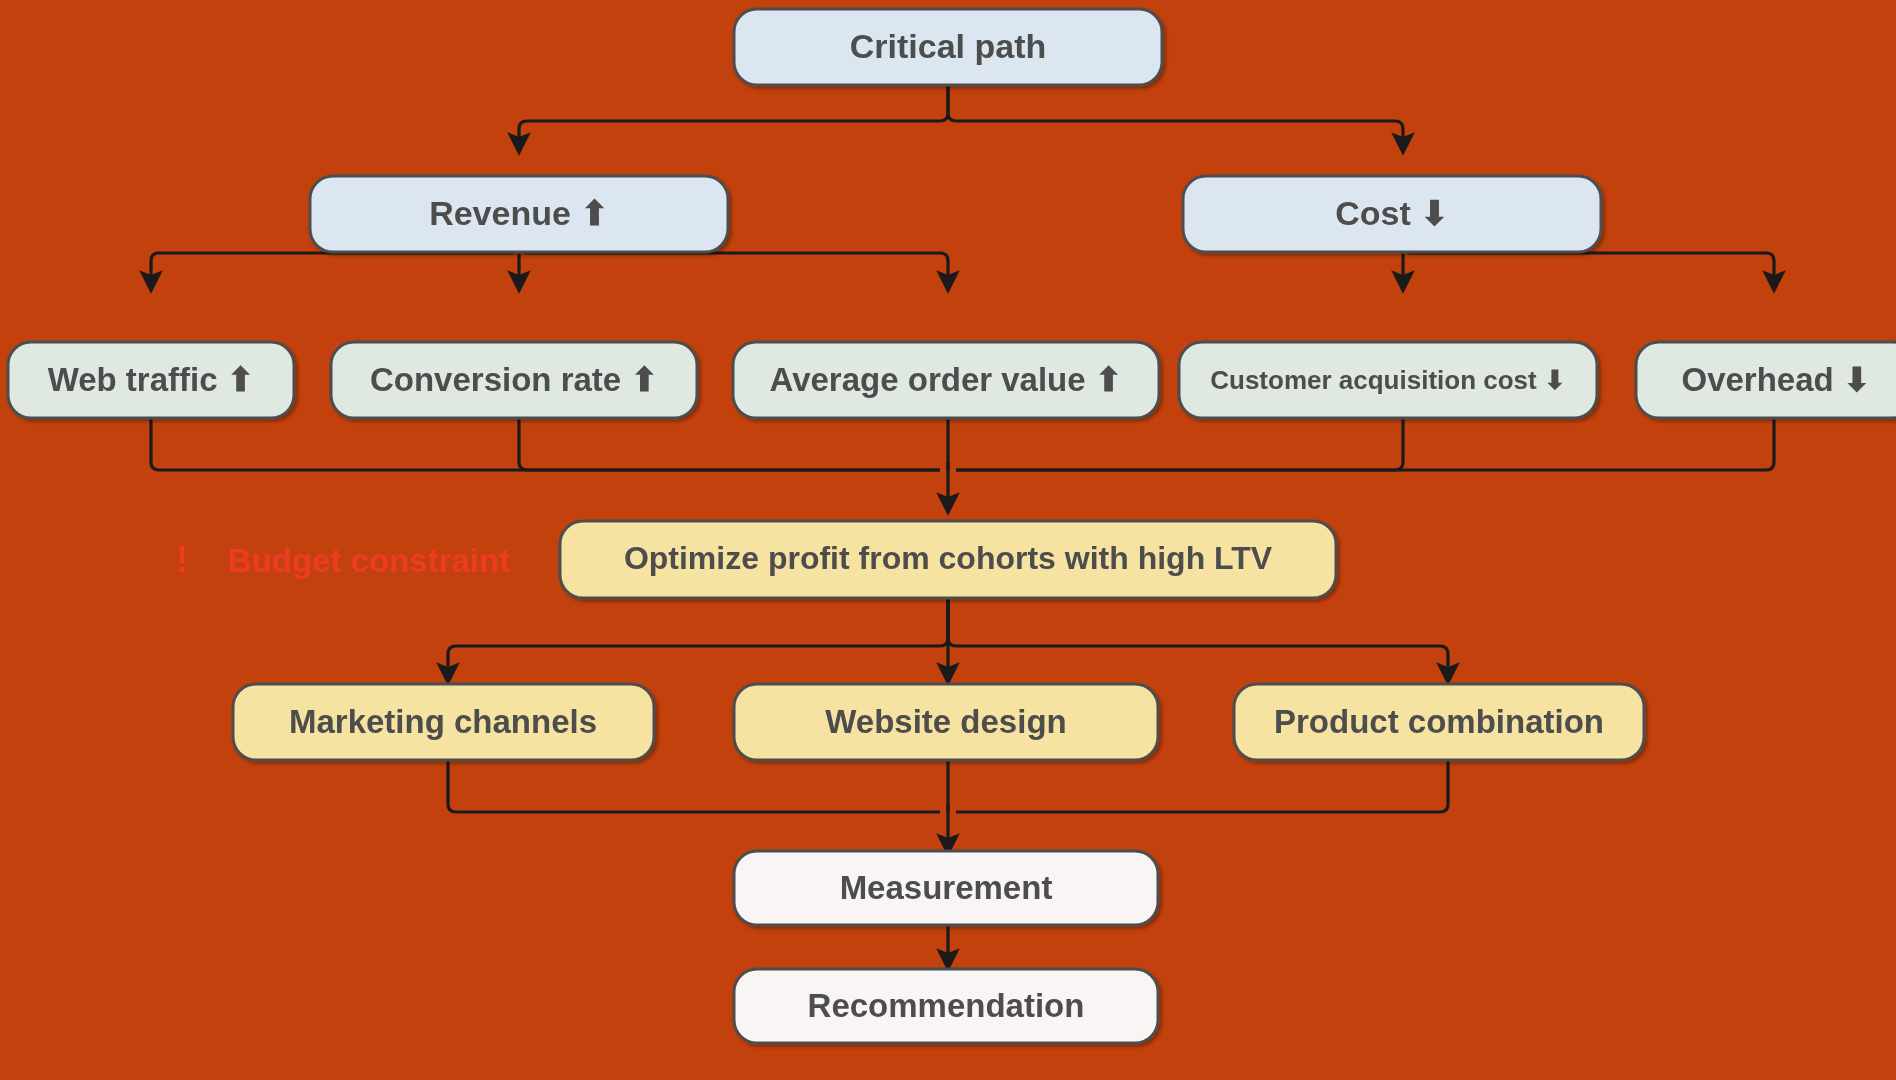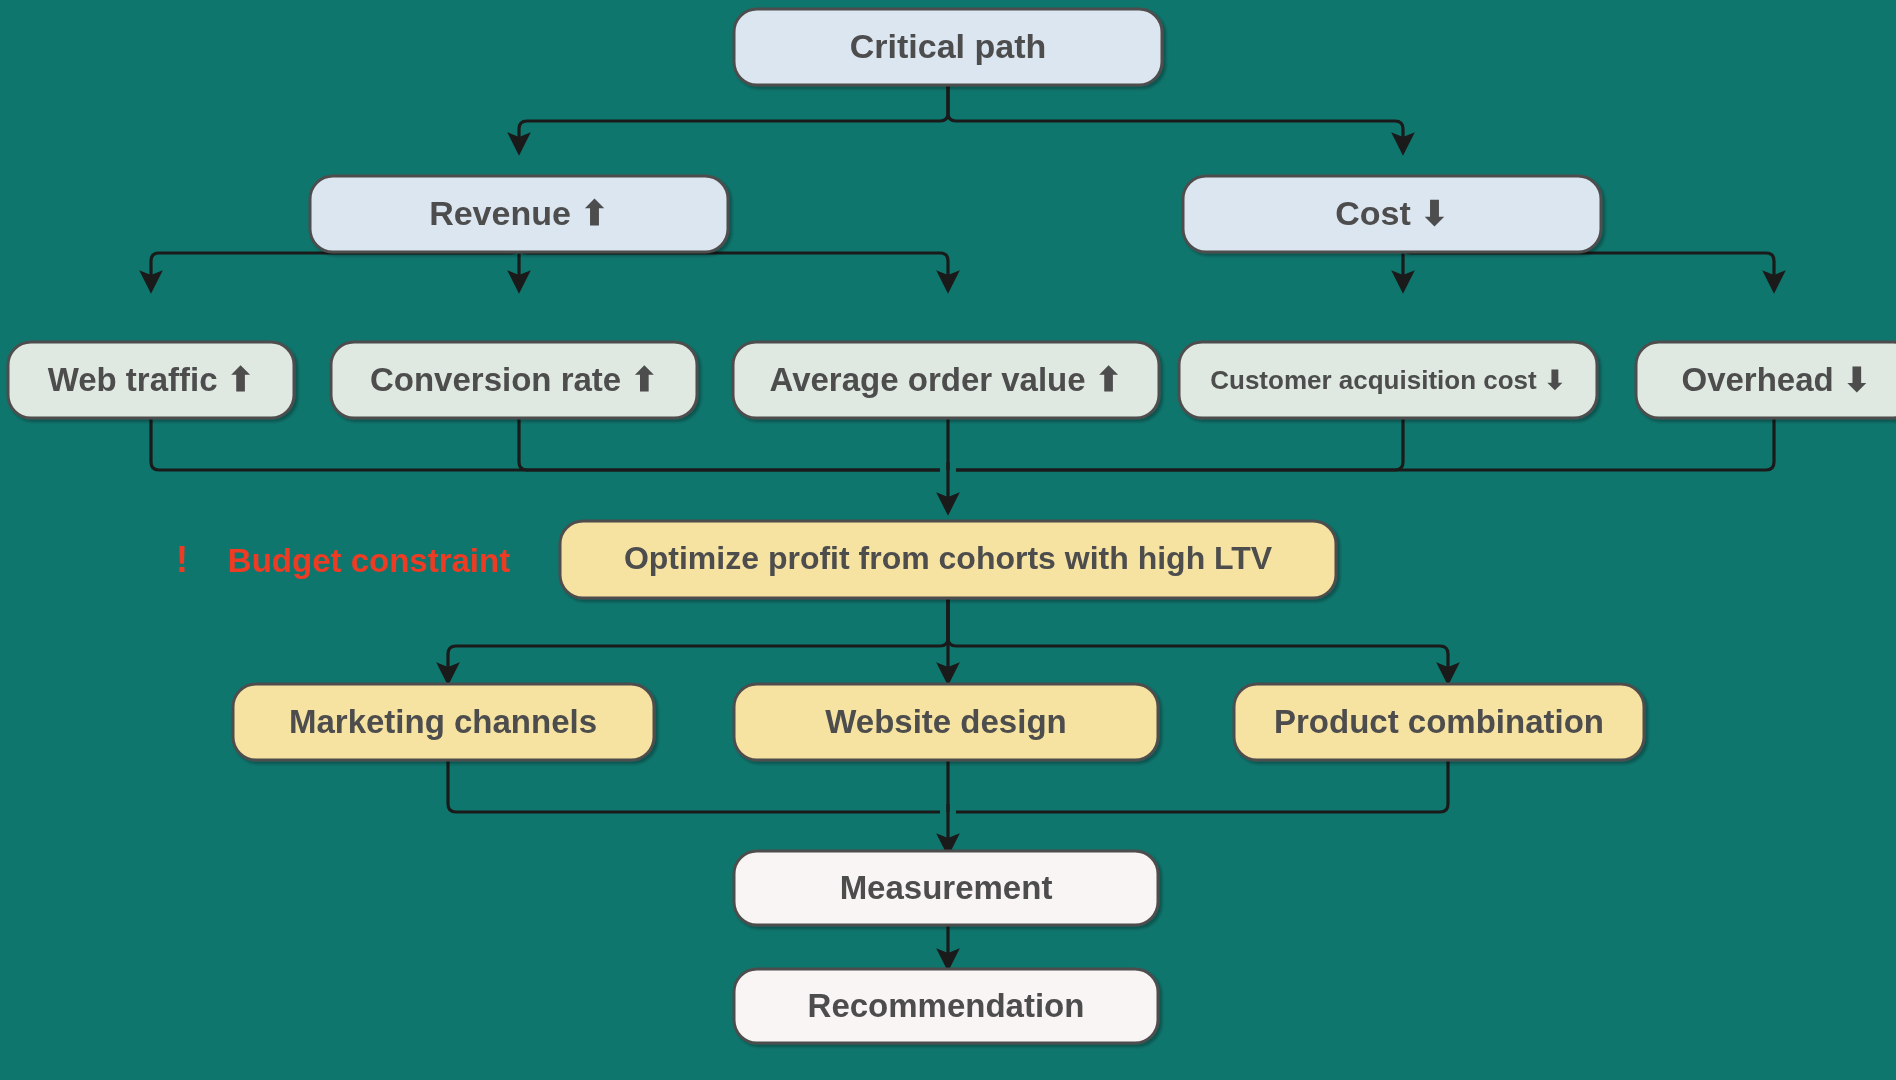--- a/index.html
+++ b/index.html
@@ -7,21 +7,21 @@
     padding: 0;
     background: #ffffff;
   }
   body {
     font-family: "Liberation Sans", sans-serif;
   }
   #canvas {
     position: relative;
     width: 1896px;
     height: 1080px;
-    background: #0f766e;
+    background: #c2410c;
     overflow: hidden;
   }
   svg.layer {
     position: absolute;
     left: 0;
     top: 0;
     width: 1896px;
     height: 1080px;
   }
   .node-label {

